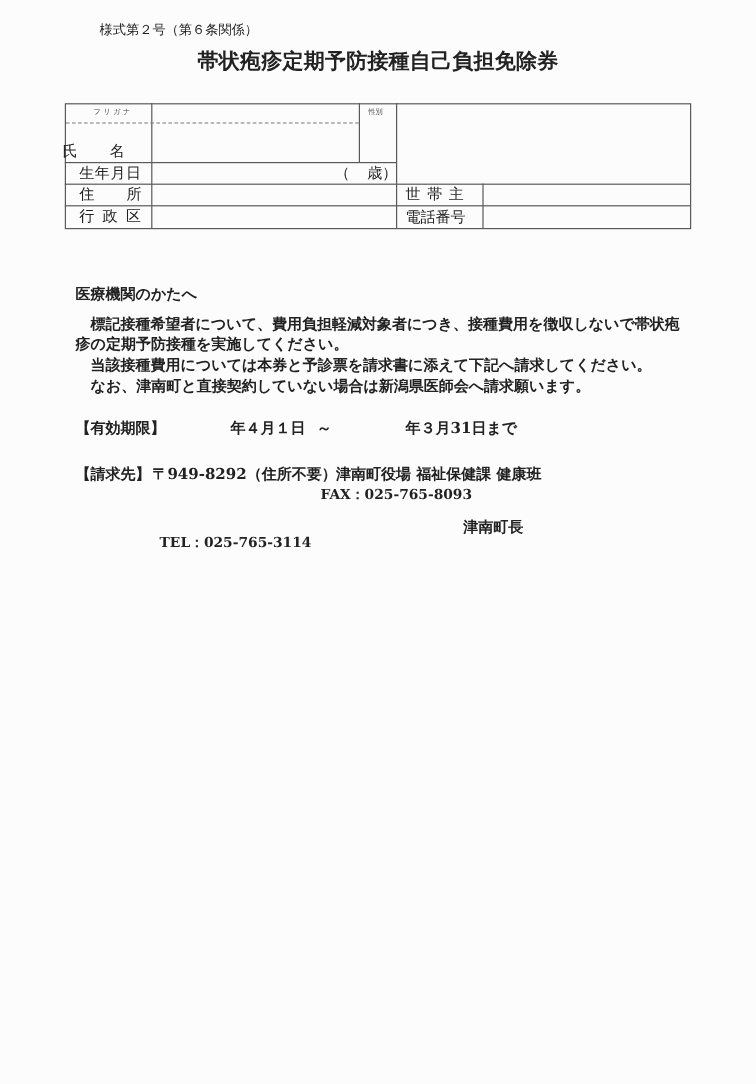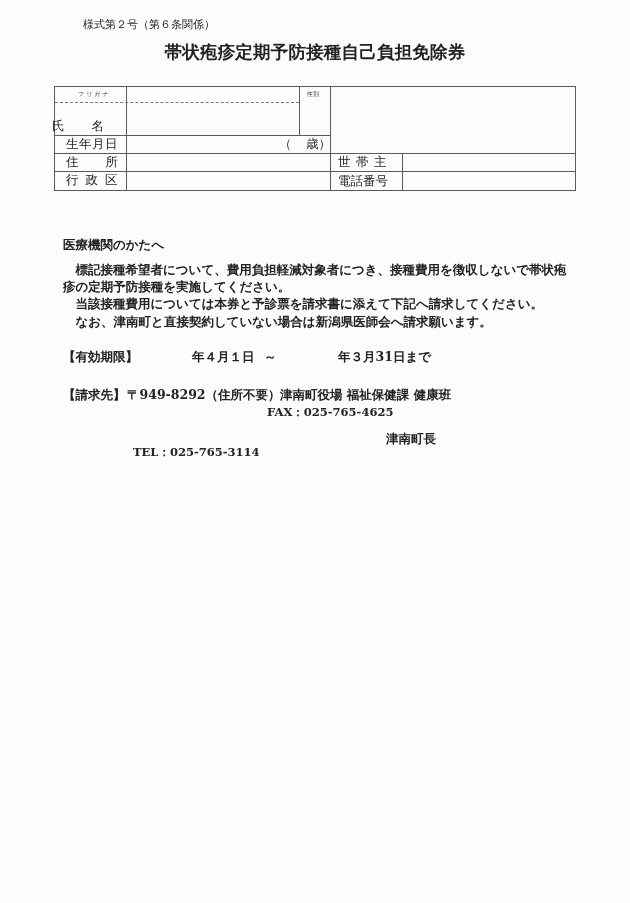--- a/index.html
+++ b/index.html
@@ -90,16 +90,16 @@
   <div class="abs body-text bold" style="left:192px; top:349px;">年４月１日</div>
   <div class="abs body-text bold" style="left:264px; top:349px;">～</div>
   <div class="abs body-text bold" style="left:338px; top:349px;">年３月31日まで</div>
 </div>
 
 <div>
   <div class="abs body-text bold" style="left:63px; top:387px;">【請求先】</div>
   <div class="abs body-text" style="left:127px; top:387px;text-align:center;">〒949-8292（住所不要）</div>
   <div class="abs body-text" style="left:280px; top:387px;">津南町役場 福祉保健課 健康班</div>
   <div class="abs body-text" style="left:133px; top:404px; font-size:11.5px;margin-top:40px;">TEL：025-765-3114</div>
-  <div class="abs body-text" style="left:267px; top:404px; font-size:11.5px;">FAX：025-765-4625</div>
+  <div class="abs body-text" style="left:267px; top:404px; font-size:11.5px;">FAX：025-765-8093</div>
 </div>
 
 <div class="abs body-text" style="left:386px; top:431px;">津南町長</div>
 
 </body></html>

